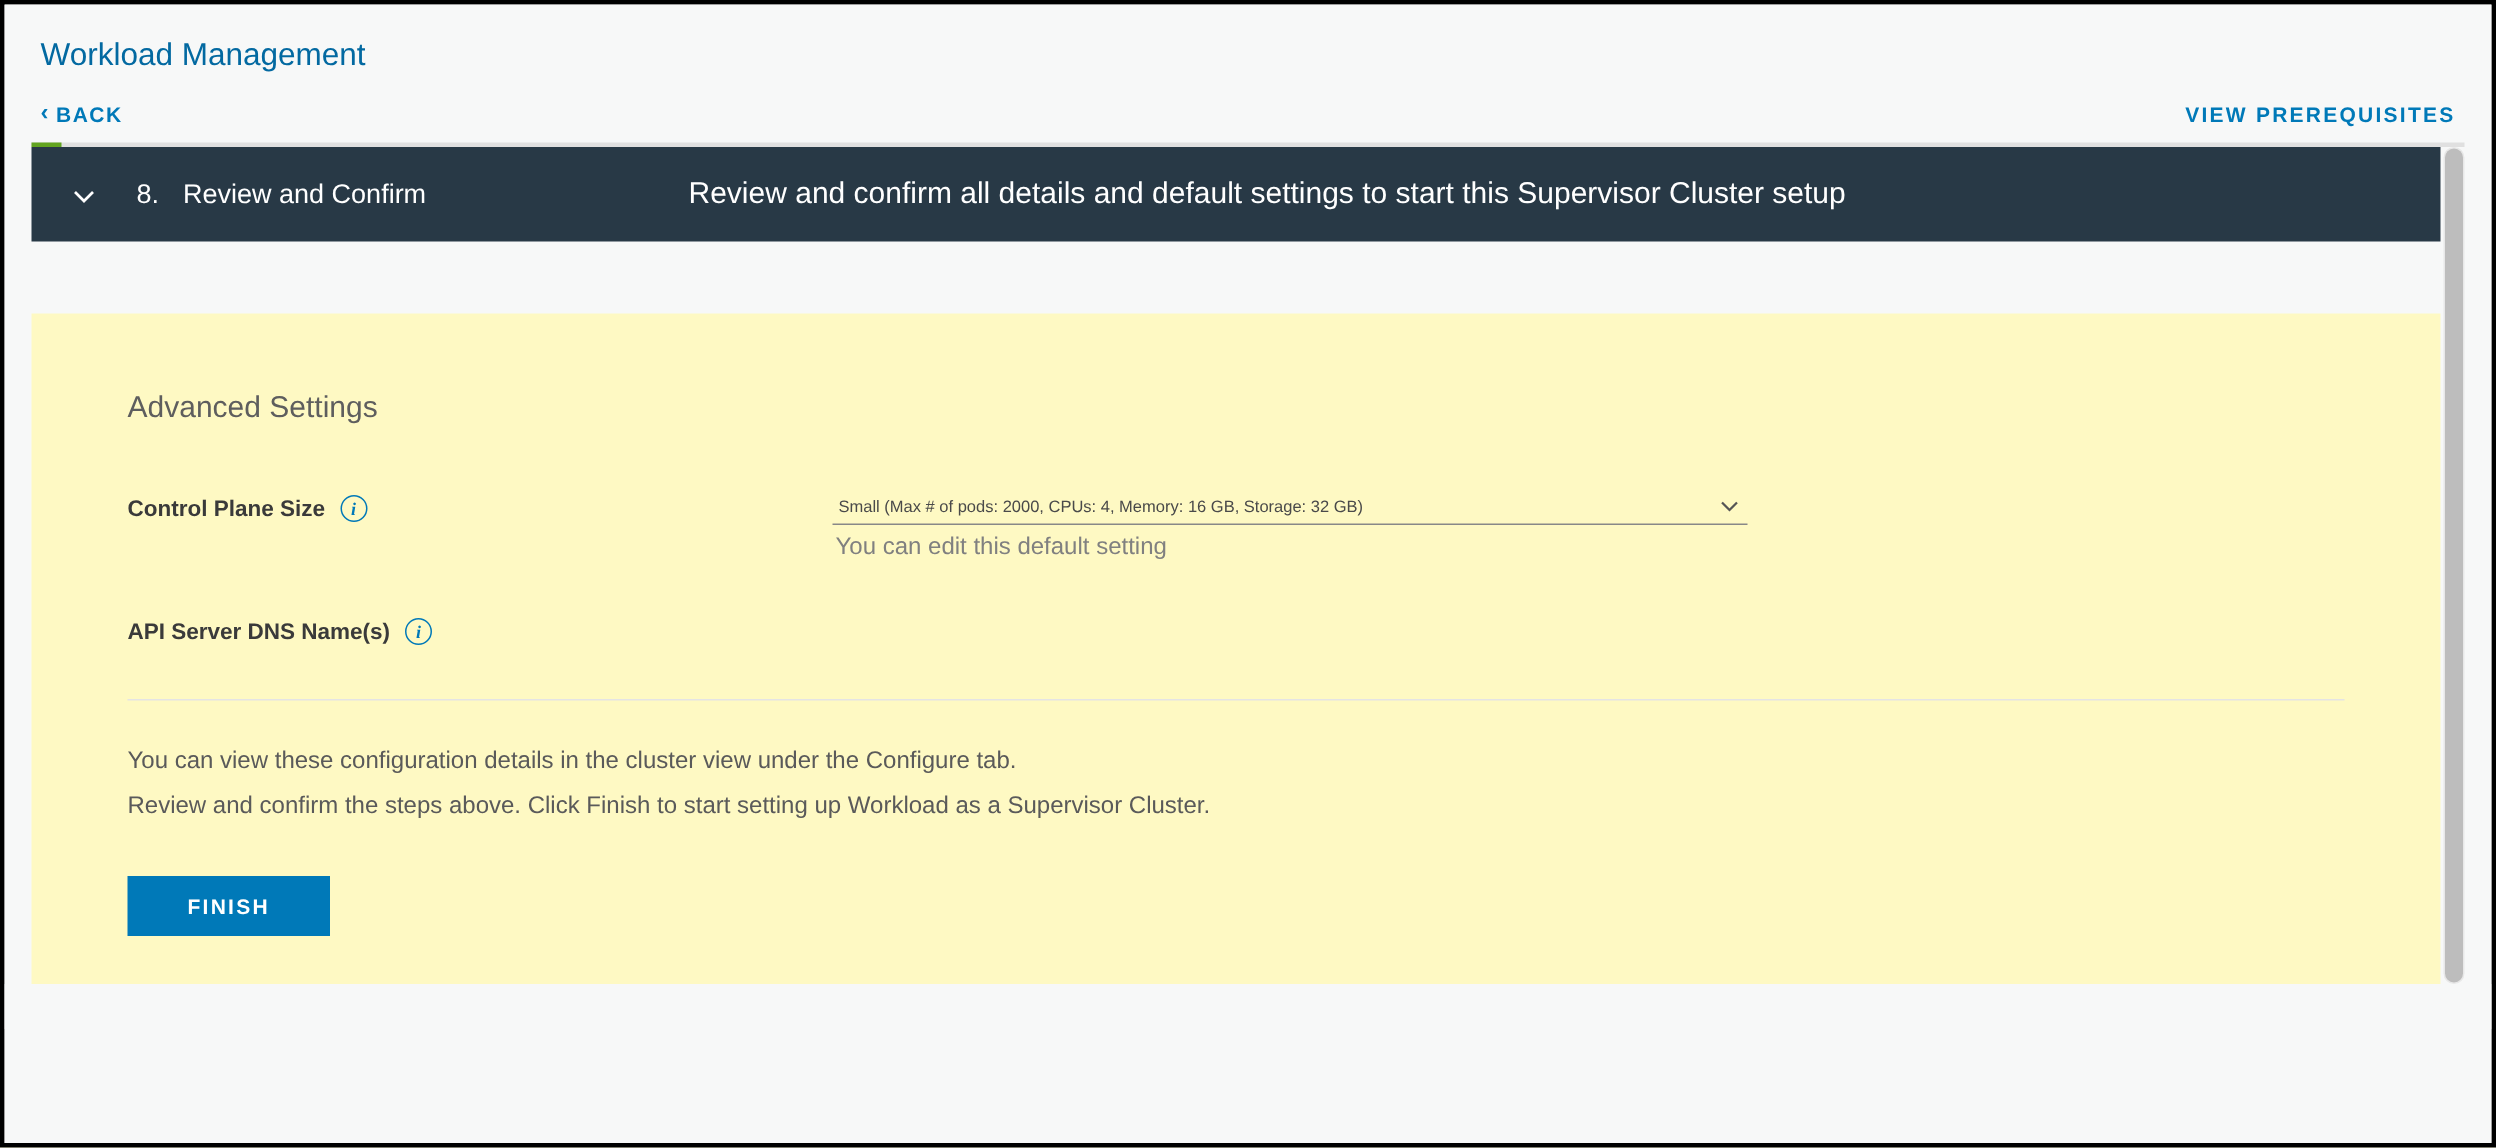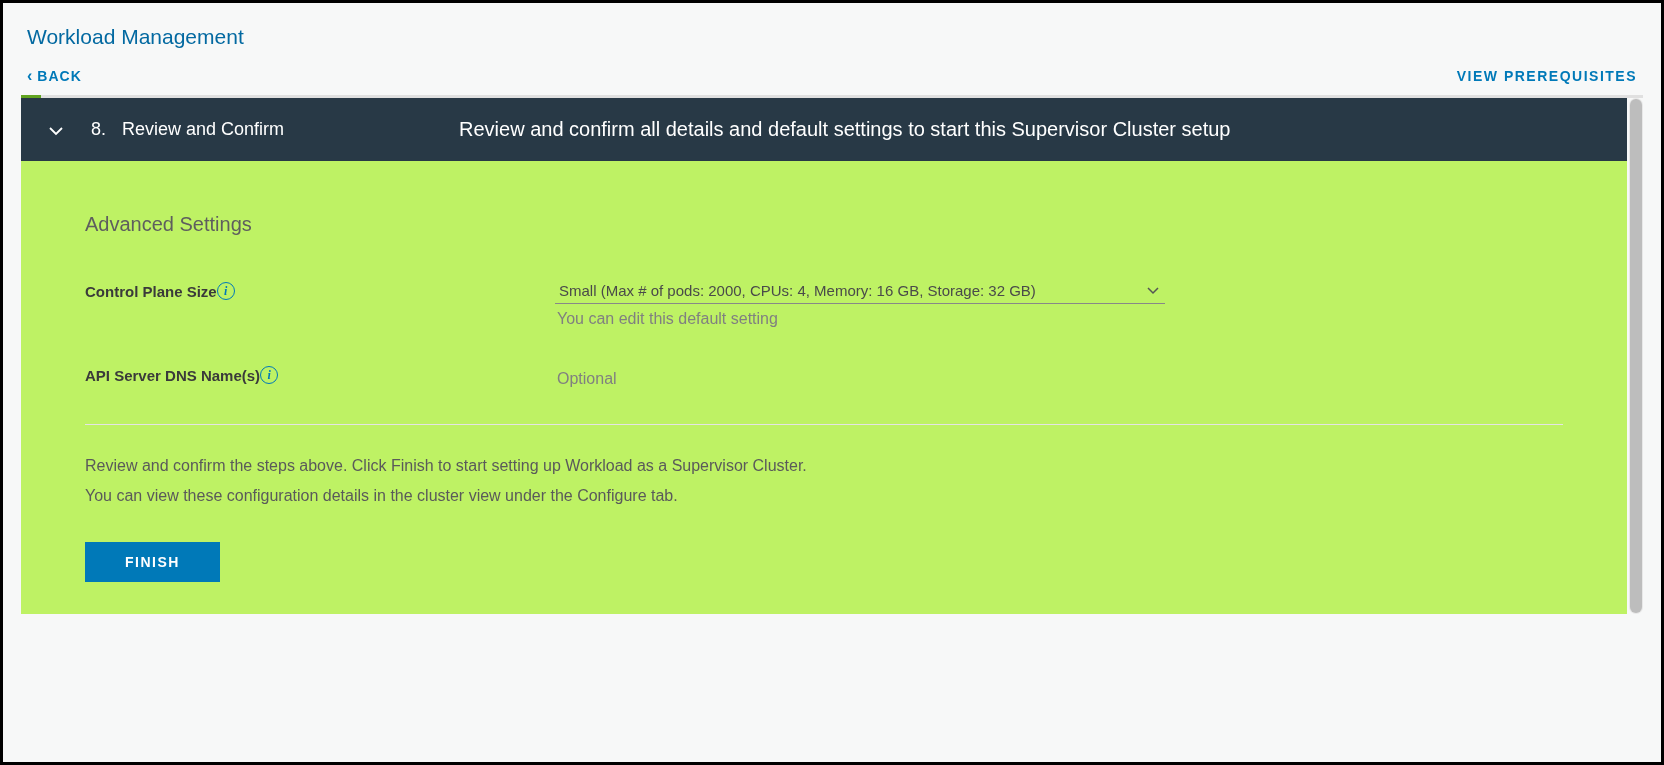--- a/index.html
+++ b/index.html
@@ -90,39 +90,40 @@
       font-weight: 400;
       display: flex;
       gap: 16px;
       min-width: 340px;
     }
     .step-header .step-desc {
       font-size: 20px;
       font-weight: 400;
     }
     .panel {
-      background: #bef264;
+      background: #fef9c3;
       padding: 52px 64px 32px 64px;
+      margin-top: 48px;
     }
     .section-title {
       font-size: 20px;
       color: #5e5e5e;
       font-weight: 400;
       margin-bottom: 44px;
     }
     .form-row {
       display: flex;
       align-items: flex-start;
       margin-bottom: 36px;
     }
     .form-label {
       width: 470px;
       display: flex;
       align-items: center;
-      gap: 0;
+      gap: 10px;
       font-size: 15px;
       font-weight: 600;
       color: #3a3a3a;
       padding-top: 2px;
     }
     .info-icon {
       width: 18px;
       height: 18px;
       border: 1.8px solid #0079b8;
       border-radius: 50%;
@@ -139,21 +140,21 @@
     .form-field {
       flex: 1;
       max-width: 610px;
     }
     .select-field {
       display: flex;
       justify-content: space-between;
       align-items: center;
       border-bottom: 1px solid #888;
       padding: 2px 6px 4px 4px;
-      font-size: 15px;
+      font-size: 11px;
       color: #4a4a4a;
       cursor: pointer;
       gap: 47px;
     }
     .select-field .chev-down {
       font-size: 13px;
       color: #555;
     }
     .input-field {
       width: 210px;
@@ -269,29 +270,28 @@
             <div class="helper-text">You can edit this default setting</div>
           </div>
         </div>
 
         <div class="form-row">
           <div class="form-label">
             <span>API Server DNS Name(s)</span>
             <span class="info-icon">i</span>
           </div>
           <div class="form-field">
-            <div class="helper-text">Optional</div>
           </div>
         </div>
 
         <hr class="divider">
 
         <div class="review-text">
+          <div>You can view these configuration details in the cluster view under the Configure tab.</div>
           <div>Review and confirm the steps above. Click Finish to start setting up Workload as a Supervisor Cluster.</div>
-          <div>You can view these configuration details in the cluster view under the Configure tab.</div>
         </div>
 
         <button class="finish-btn">FINISH</button>
       </div>
     </div>
 
     <div class="scrollbar-col">
       <div class="scrollbar-thumb"></div>
     </div>
   </div>

